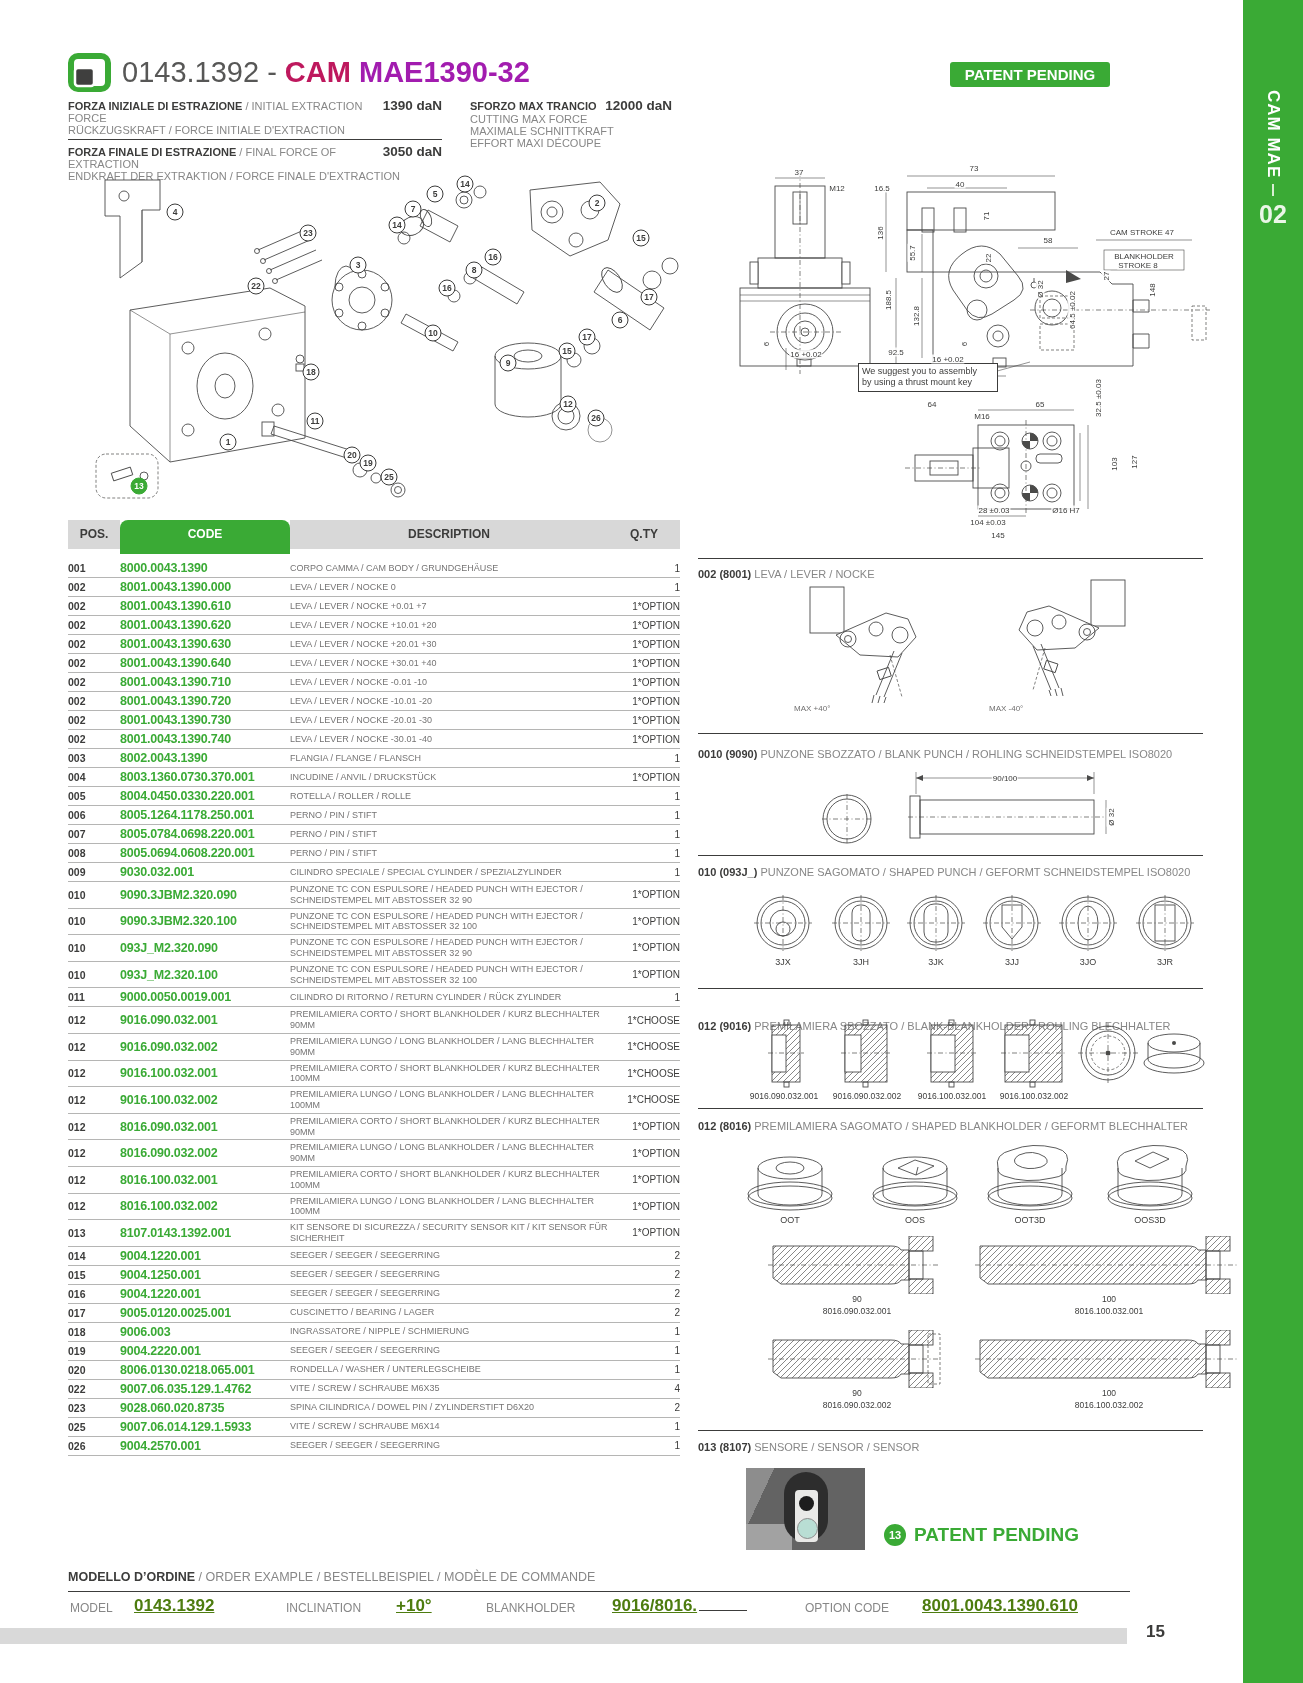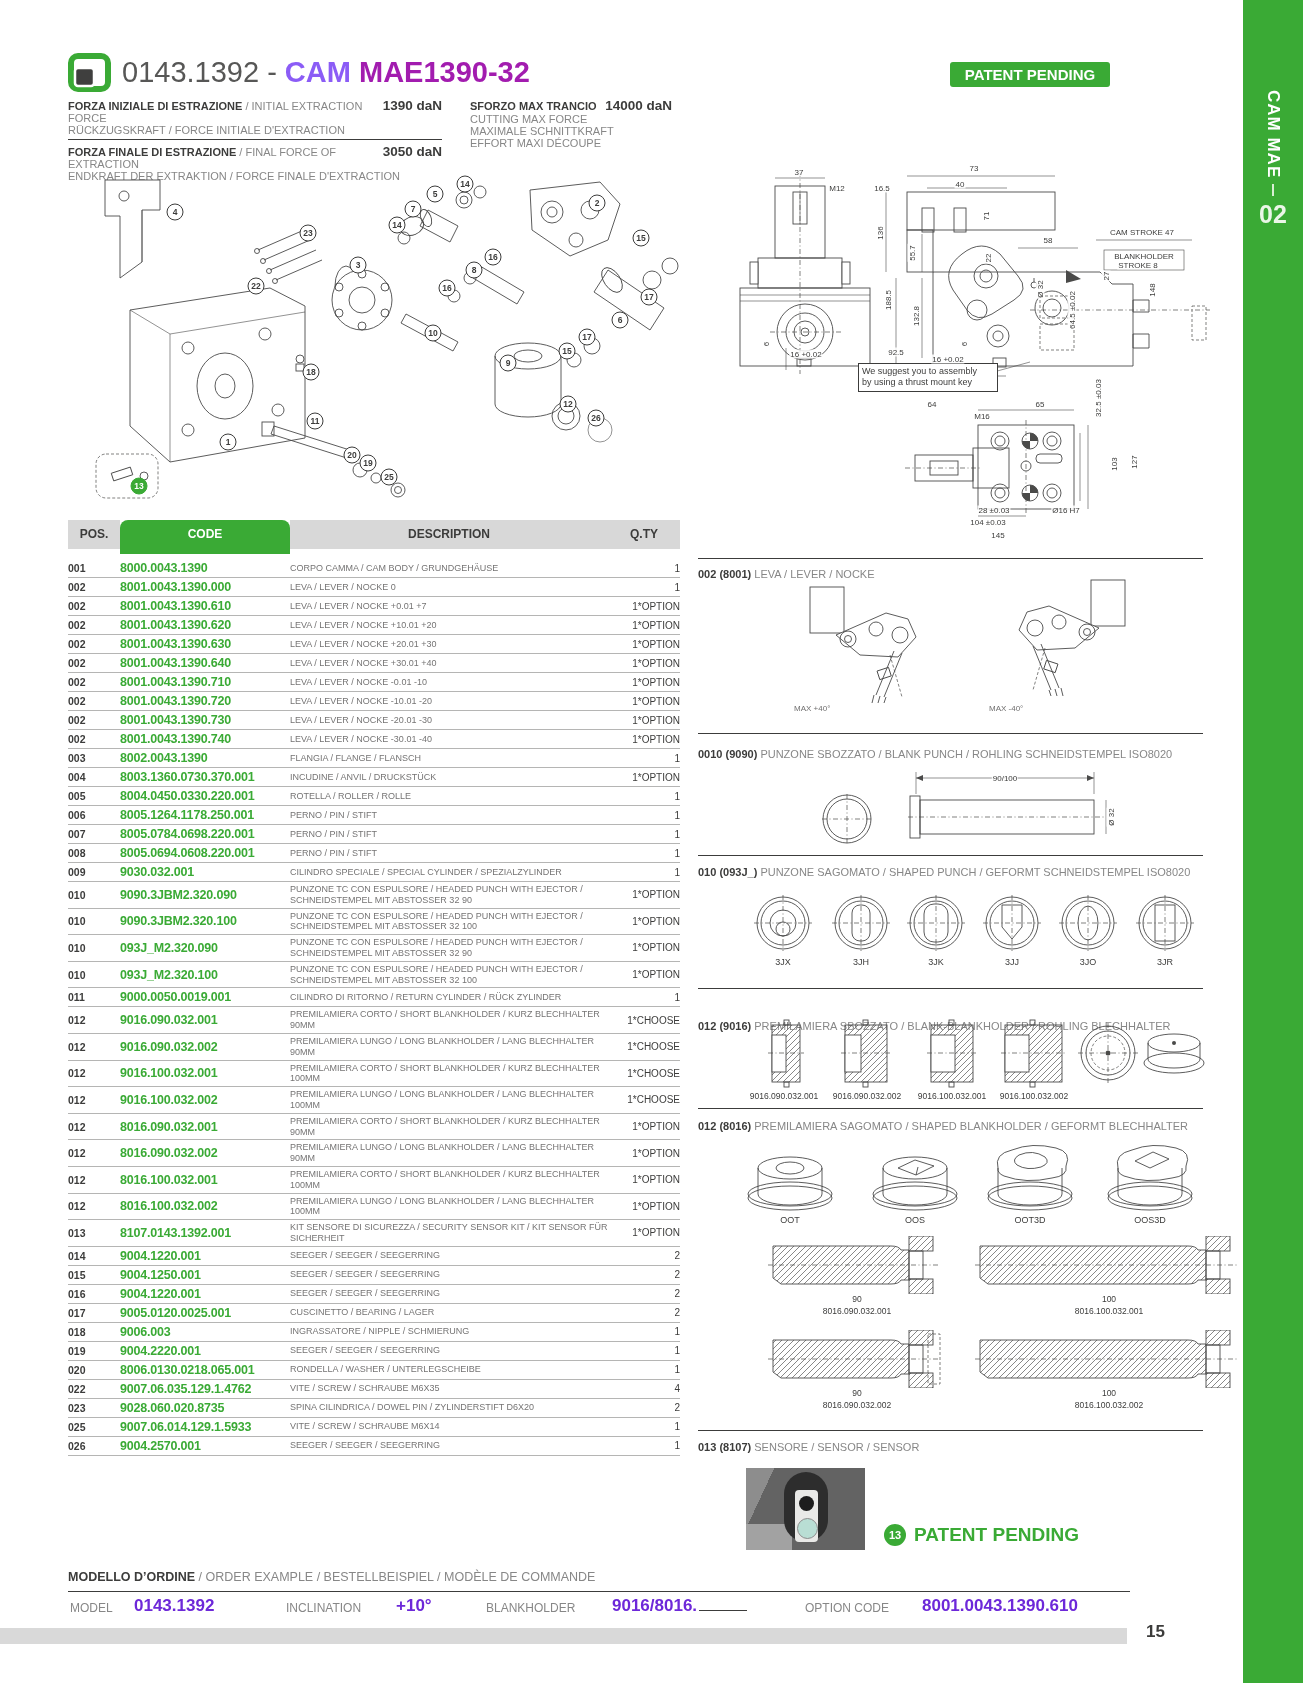--- a/index.html
+++ b/index.html
@@ -2,21 +2,21 @@
 <html><head>
 <meta charset="utf-8">
 <style>
   html,body{margin:0;padding:0;background:#fff;}
   .page{position:relative;width:1303px;height:1683px;background:#fff;overflow:hidden;
         font-family:"Liberation Sans",sans-serif;color:#3c3c3b;}
   
   .logo{position:absolute;left:66px;top:52px;width:46px;height:42px;}
   .title{position:absolute;left:122px;top:56px;font-size:29px;white-space:nowrap;}
   .title .t-code{color:#575756;font-weight:400;}
-  .title .t-fam{color:#8b5cf6;font-weight:700;}
+  .title .t-fam{color:#be185d;font-weight:700;}
   .title .t-model{color:#a21caf;font-weight:700;}
   .patent-pill{position:absolute;left:950px;top:62px;width:160px;height:25px;background:#3aaa35;
         border-radius:3px;color:#fff;font-weight:700;font-size:15px;text-align:center;line-height:25px;}
   
   .specs-left{position:absolute;left:68px;top:98px;width:374px;font-size:11px;}
   .specs-right{position:absolute;left:470px;top:98px;width:202px;font-size:11px;}
   .spec-row{display:flex;justify-content:space-between;align-items:baseline;}
   .spec-lbl b{color:#3c3c3b;font-weight:700;}
   .spec-lbl span{color:#878787;}
   .spec-sub{color:#878787;}
@@ -68,21 +68,21 @@
   .photo .teal{position:absolute;left:51px;top:50px;width:19px;height:19px;border-radius:50%;
       background:#b9ded4;border:1px solid #8c8c8c;}
   .badge13{position:absolute;left:884px;top:1524px;width:22px;height:22px;border-radius:50%;
       background:#3aaa35;color:#fff;font-weight:700;font-size:11px;line-height:22px;text-align:center;}
   .patent-text{position:absolute;left:914px;top:1524px;font-size:19px;font-weight:700;color:#3aaa35;}
   
   .order-title{position:absolute;left:68px;top:1570px;font-size:12.5px;color:#878787;}
   .order-title b{color:#3c3c3b;font-weight:700;}
   .order-rule{position:absolute;left:68px;top:1591px;width:1062px;border-top:1px solid #3c3c3b;}
   .ofield-label{position:absolute;font-size:12px;color:#878787;top:1601px;}
-  .ofield-value{position:absolute;font-size:17px;font-weight:700;color:#6d28d9;top:1596px;white-space:nowrap;}
+  .ofield-value{position:absolute;font-size:17px;font-weight:700;color:#4d7c0f;top:1596px;white-space:nowrap;text-decoration:underline;}
   .blank-line{display:inline-block;width:48px;border-bottom:1.5px solid #3c3c3b;margin-left:2px;}
   
   .footer-bar{position:absolute;left:0;top:1628px;width:1127px;height:16px;background:#d9d9d9;}
   .page-num{position:absolute;left:1146px;top:1622px;font-size:17px;font-weight:700;color:#3c3c3b;}
   
   .sidebar{position:absolute;left:1243px;top:0;width:60px;height:1683px;background:#3aaa35;}
   .side-vert{position:absolute;left:50%;transform:translateX(-50%);top:90px;
       writing-mode:vertical-rl;font-size:17px;font-weight:700;color:#fff;letter-spacing:1px;}
   .side-sep{position:absolute;left:50%;transform:translateX(-50%);top:184px;width:2px;height:12px;background:#d8efd4;}
   .side-num{position:absolute;left:0;top:200px;width:100%;text-align:center;
@@ -117,21 +117,21 @@
     <div class="spec-div"></div>
     <div class="spec-row">
       <span class="spec-lbl"><b>FORZA FINALE DI ESTRAZIONE</b><span> / FINAL FORCE OF EXTRACTION</span></span>
       <span class="spec-val">3050 daN</span>
     </div>
     <div class="spec-sub">ENDKRAFT DER EXTRAKTION / FORCE FINALE D'EXTRACTION</div>
   </div>
   <div class="specs-right">
     <div class="spec-row">
       <span class="spec-lbl"><b>SFORZO MAX TRANCIO</b></span>
-      <span class="spec-val">14000 daN</span>
+      <span class="spec-val">12000 daN</span>
     </div>
     <div class="spec-sub">CUTTING MAX FORCE</div>
     <div class="spec-sub">MAXIMALE SCHNITTKRAFT</div>
     <div class="spec-sub">EFFORT MAXI DÉCOUPE</div>
   </div>
 
   <div class="diagram">
     <svg width="640" height="368" viewBox="0 0 640 368">
 
       <path class="ln" d="M45,22 h55 v30 h-18 v52 l-22,16 v-62 h-15 z"></path>

